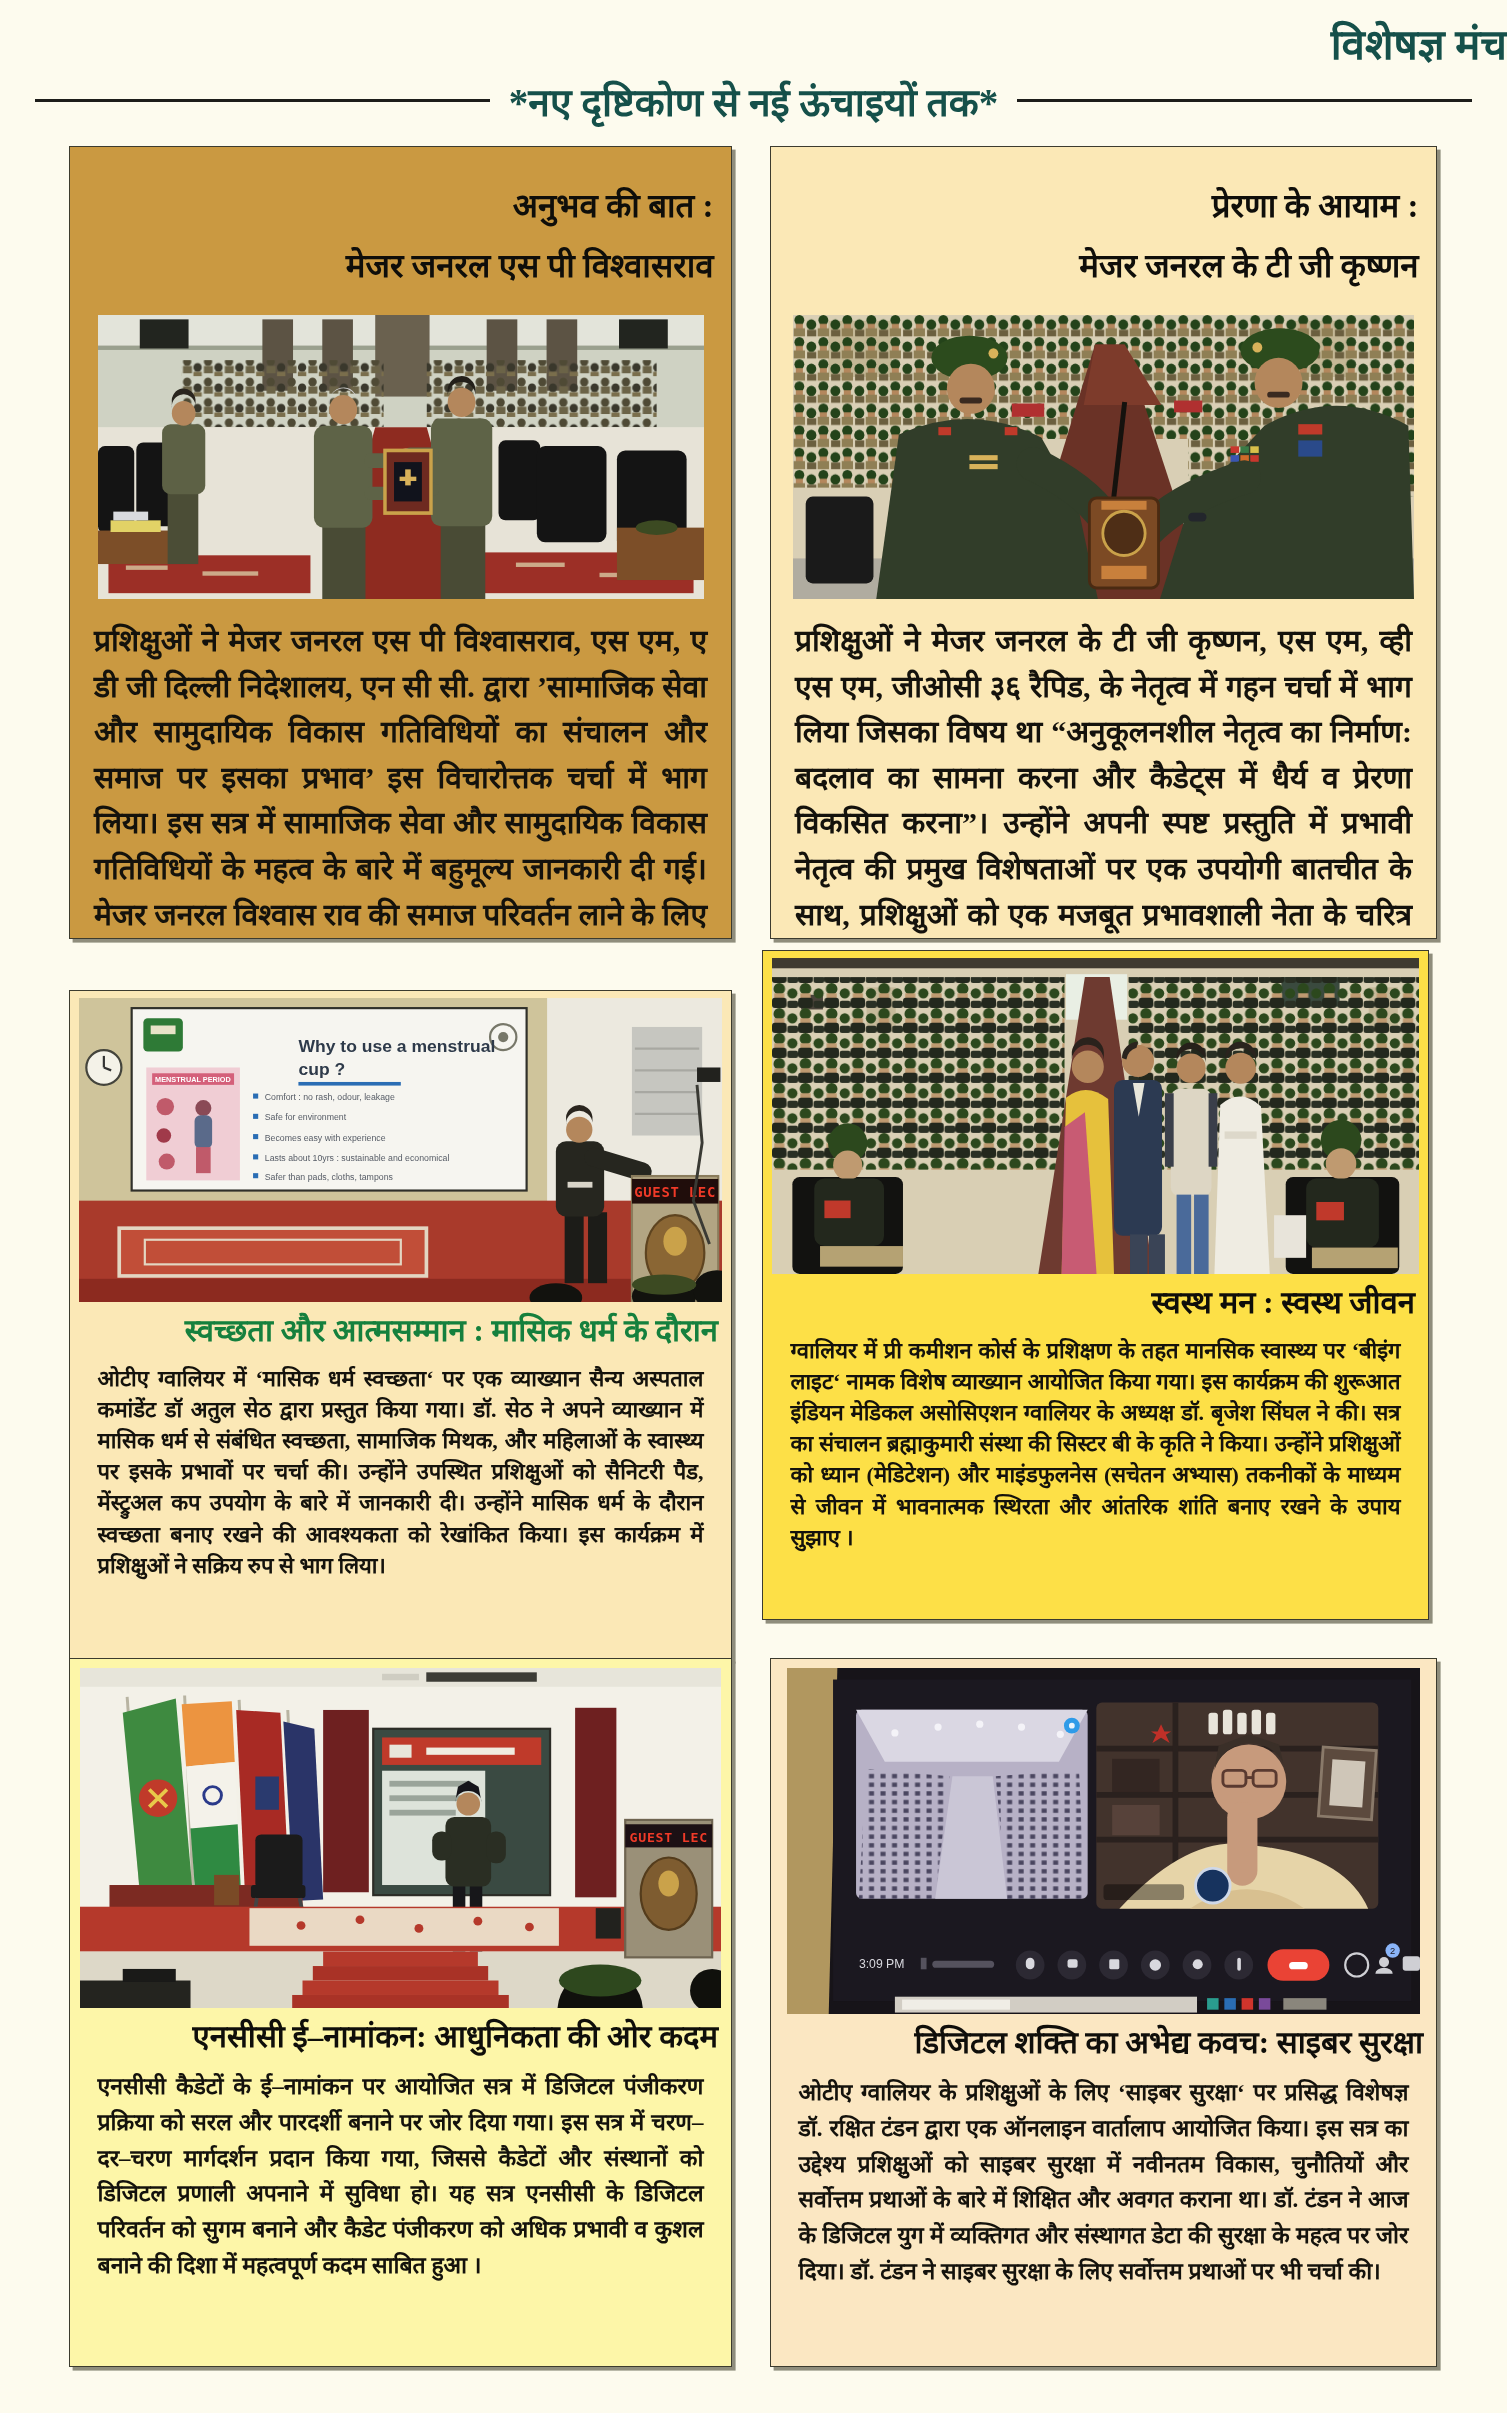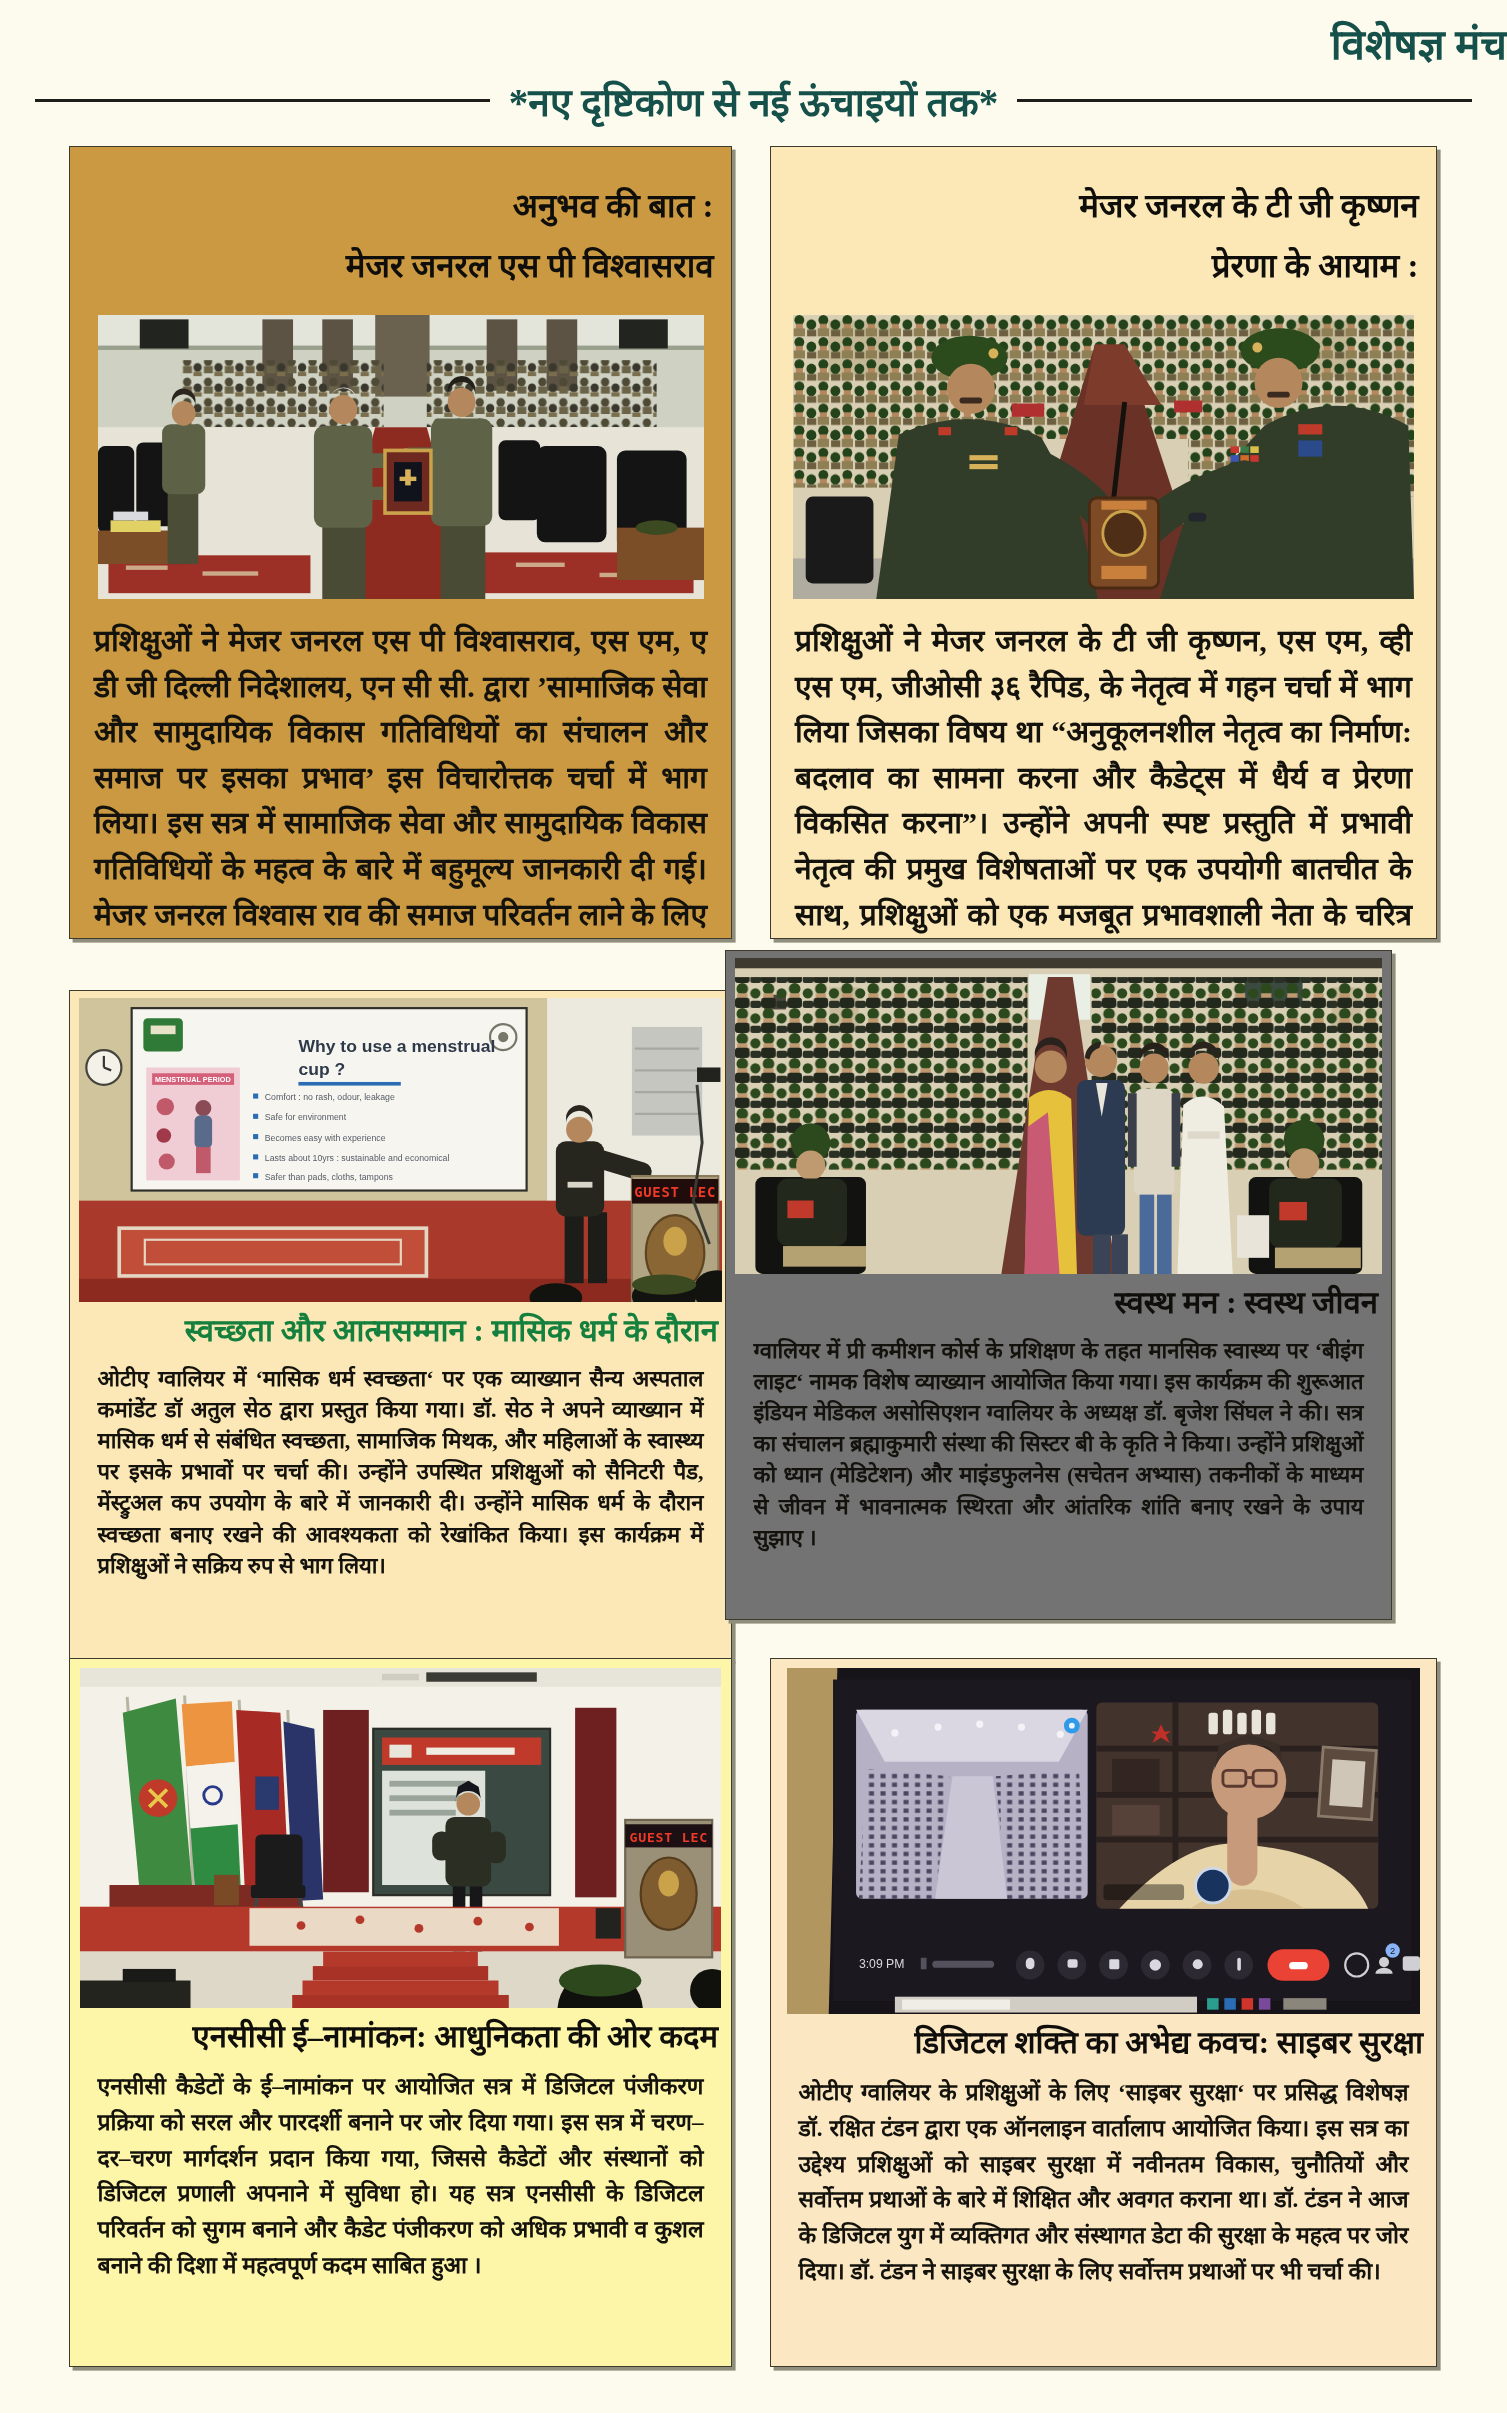--- a/index.html
+++ b/index.html
@@ -10,21 +10,21 @@
   .title{text-align:right;font-size:42px;font-weight:bold;color:#15504a;line-height:1.1;}
   .subrow{display:flex;align-items:center;gap:19px;margin-top:5.8px;padding:0 35px;}
   .hline{flex:1;height:2.9px;background:#1d1d1a;}
   .subtitle{font-size:39px;font-weight:bold;color:#15504a;white-space:nowrap;}
   
   .panel{position:absolute;box-sizing:border-box;border:1.4px solid #3c3b2e;
          box-shadow:3.6px 3.6px 0 #8f8d7c;overflow:hidden;}
   #p1{left:69px;top:146px;width:663px;height:793px;background:#ca9941;}
   #p2{left:770px;top:146px;width:667px;height:793px;background:#fbe8b6;}
   #p3{left:69px;top:990px;width:663px;height:670px;background:#fbe8b6;}
-  #p4{left:725px;top:950px;width:667px;height:670px;background:#737373;}
+  #p4{left:762px;top:950px;width:667px;height:670px;background:#fde047;}
   #p5{left:69px;top:1658px;width:663px;height:709px;background:#fdf6a8;}
   #p6{left:770px;top:1658px;width:667px;height:709px;background:#fbe7c2;}
   .heading{text-align:right;font-weight:bold;font-size:33px;color:#0f0e0a;}
   #p1 .heading,#p2 .heading{margin:29px 17.4px 0;line-height:1.82;}
   .heading.one{font-size:31px;line-height:1.25;margin:10px 13px 0;}
   #p3 .heading.one{color:#15803d;}
   .photo{overflow:hidden;background:#777;}
   #p1 .photo{margin:19px 27.5px 0;height:284px;}
   #p2 .photo{margin:19px 22px 0;height:284px;}
   #p3 .photo{margin:7.2px 8.7px 0;height:304px;}
@@ -133,22 +133,22 @@
           <rect x="433" y="222" width="24" height="6" fill="#d8b25a"></rect>
           <rect x="441" y="212" width="8" height="22" fill="#d8b25a"></rect>
         </g>
       </svg>
     </div>
     <p class="body">प्रशिक्षुओं ने मेजर जनरल एस पी विश्वासराव, एस एम, ए डी जी दिल्ली निदेशालय, एन सी सी. द्वारा ’सामाजिक सेवा और सामुदायिक विकास गतिविधियों का संचालन और समाज पर इसका प्रभाव’ इस विचारोत्तक चर्चा में भाग लिया। इस सत्र में सामाजिक सेवा और सामुदायिक विकास गतिविधियों के महत्व के बारे में बहुमूल्य जानकारी दी गई। मेजर जनरल विश्वास राव की समाज परिवर्तन लाने के लिए सोशल मीडिया का उपयोग करने की विशेषज्ञता ने प्रशिक्षुओं को प्रेरित किया ।</p>
   </section>
 
   <section class="panel" id="p2">
     <div class="heading">
+      <div>प्रेरणा के आयाम :</div>
       <div>मेजर जनरल के टी जी कृष्णन</div>
-      <div>प्रेरणा के आयाम :</div>
     </div>
     <div class="photo">
       <svg viewBox="0 0 880 385" preserveAspectRatio="none">
         <defs>
           <pattern id="cr2" width="34" height="30" patternUnits="userSpaceOnUse">
             <circle cx="9" cy="7" r="7" fill="#24431a"></circle>
             <rect x="4" y="12" width="10" height="8" fill="#b4875c"></rect>
             <rect x="1" y="18" width="16" height="11" fill="#8f7f55"></rect>
             <circle cx="26" cy="13" r="7" fill="#24431a"></circle>
             <rect x="20" y="20" width="13" height="9" fill="#6b5f3f"></rect>

